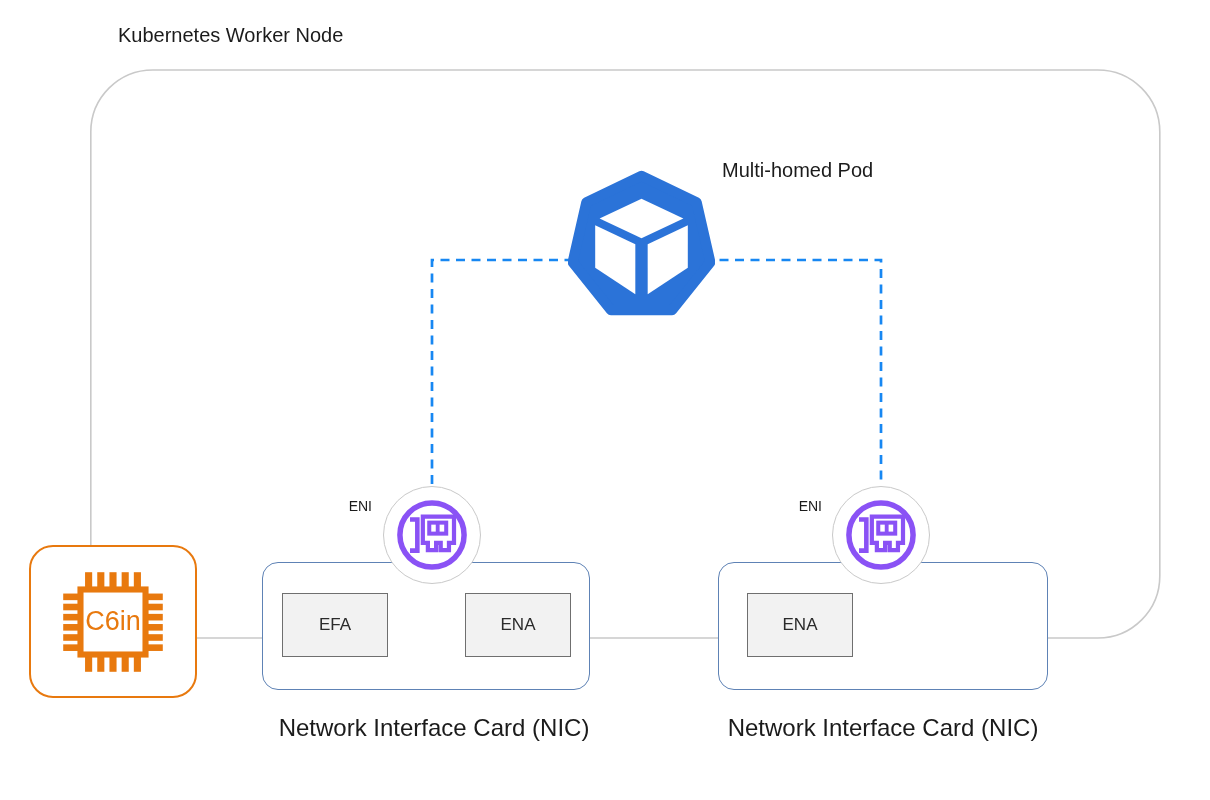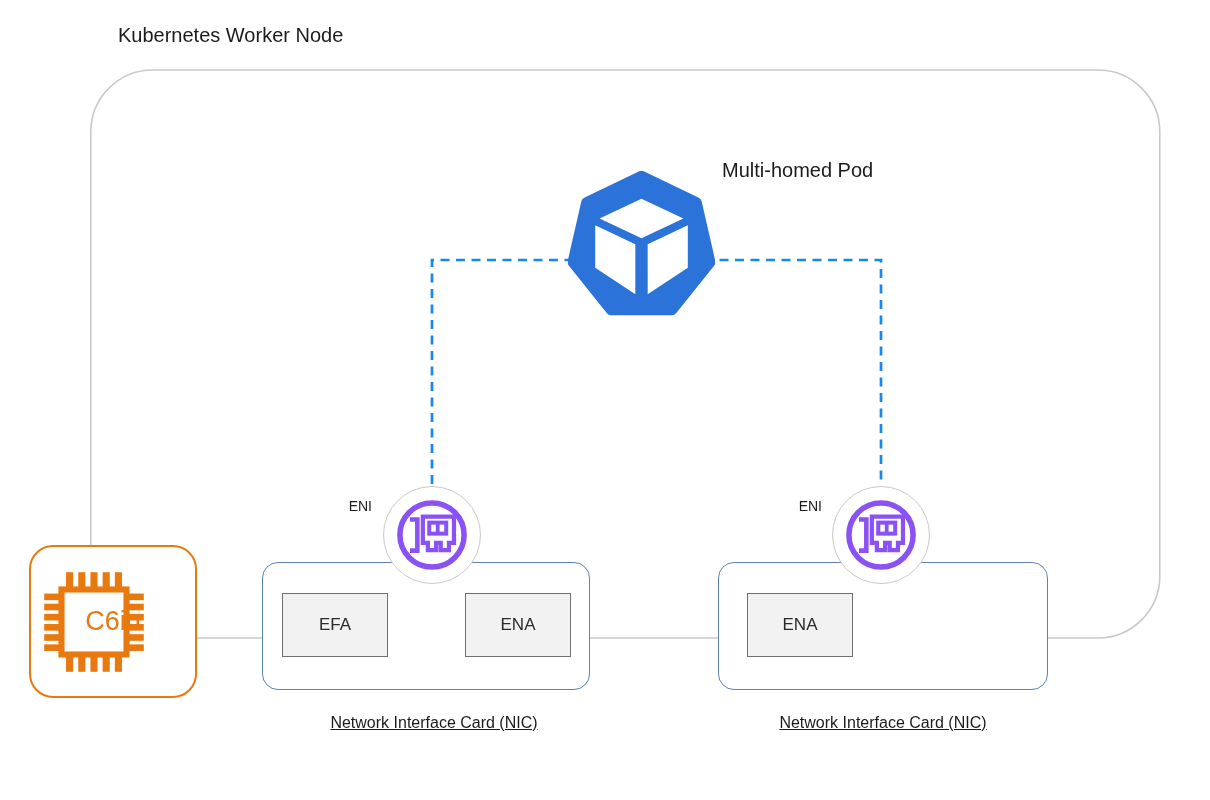--- a/index.html
+++ b/index.html
@@ -23,31 +23,31 @@
   .lbl{position:absolute;font-size:20px;line-height:1.2;color:var(--text-dark);white-space:nowrap;}
   .nic-box{
     position:absolute;background:#ffffff;border:1.8px solid var(--nic-border);
     border-radius:16px;box-sizing:border-box;
   }
   .adapter{
     position:absolute;background:var(--adapter-fill);border:1.8px solid var(--adapter-border);
     box-sizing:border-box;display:flex;align-items:center;justify-content:center;
     font-size:17px;color:#2b2b2b;
   }
-  .nic-caption{position:absolute;font-size:16px;text-align:center;color:var(--text-dark);text-decoration:underline;}
+  .nic-caption{position:absolute;font-size:24px;text-align:center;color:var(--text-dark);}
   .eni-circle{
     position:absolute;width:98px;height:98px;border-radius:50%;
     background:#ffffff;border:1.6px solid var(--boundary-gray);
     box-sizing:border-box;display:flex;align-items:center;justify-content:center;
   }
   .eni-label{position:absolute;font-size:14px;text-align:right;color:var(--text-dark);}
   .chip-box{
     position:absolute;left:29px;top:545px;width:168px;height:153px;
     background:#ffffff;border:2.2px solid var(--chip-orange);border-radius:24px;
-    box-sizing:border-box;display:flex;align-items:center;justify-content:flex-start;
+    box-sizing:border-box;display:flex;align-items:center;justify-content:center;
   }
   .chip-label{
     position:absolute;inset:0;display:flex;align-items:center;justify-content:center;
     font-size:27px;color:var(--chip-orange);
   }
 </style>
 </head>
 <body>
 
 <div id="stage">

